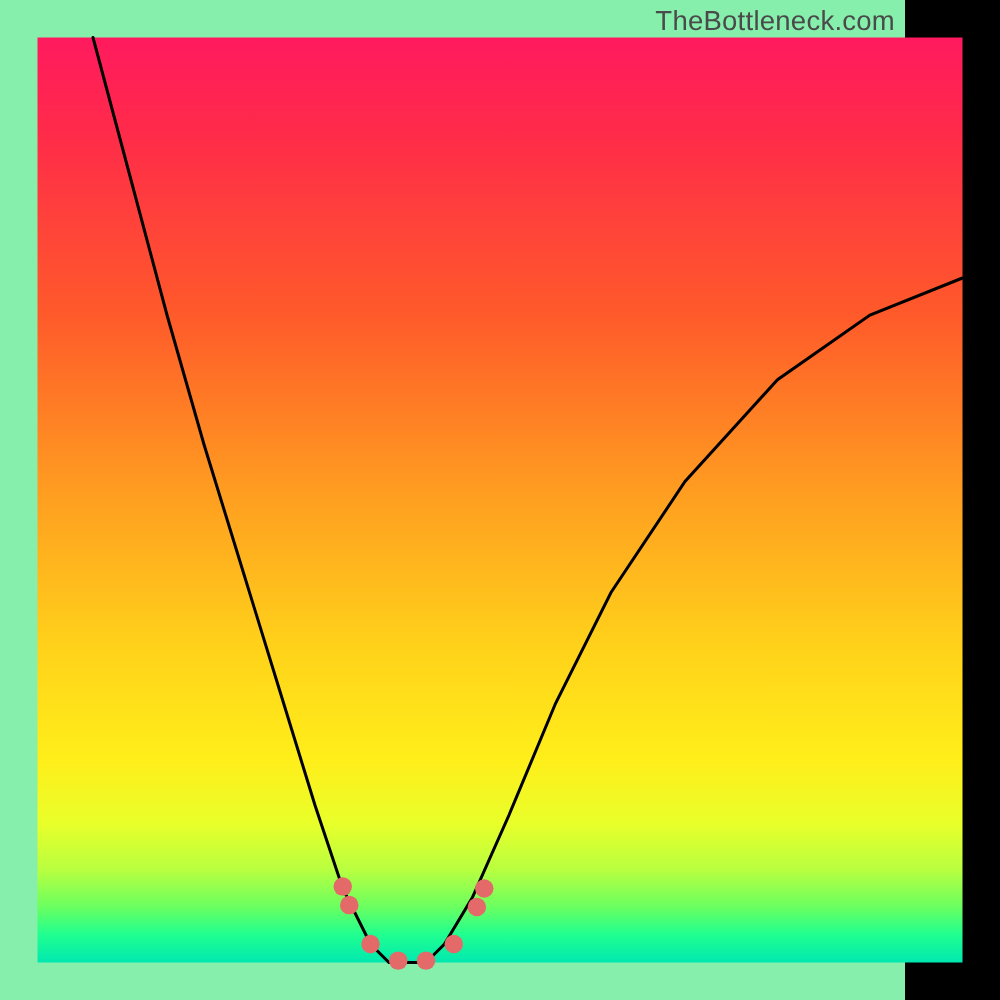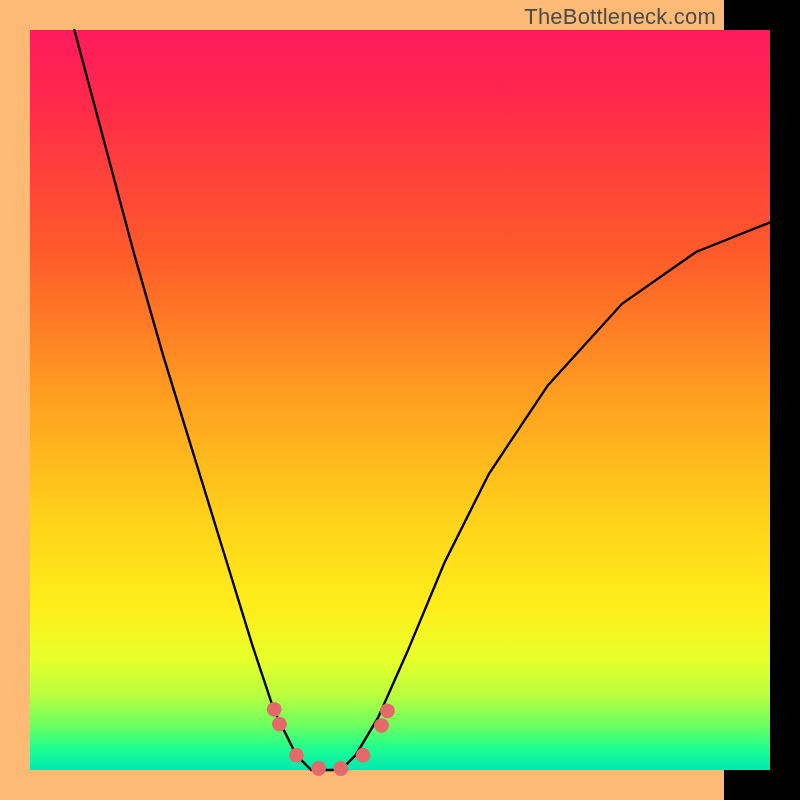--- a/index.html
+++ b/index.html
@@ -10,21 +10,21 @@
     overflow: hidden;
     background: #000;
     font-family: Arial, Helvetica, sans-serif;
   }
   .frame {
     position: absolute;
     left: 0;
     top: 0;
     width: 724px;
     height: 800px;
-    background: #fdba74;
+    background: #86efac;
   }
   .plot {
     position: absolute;
     left: 30px;
     top: 30px;
     width: 740px;
     height: 740px;
     
     background: linear-gradient(
       to bottom,

